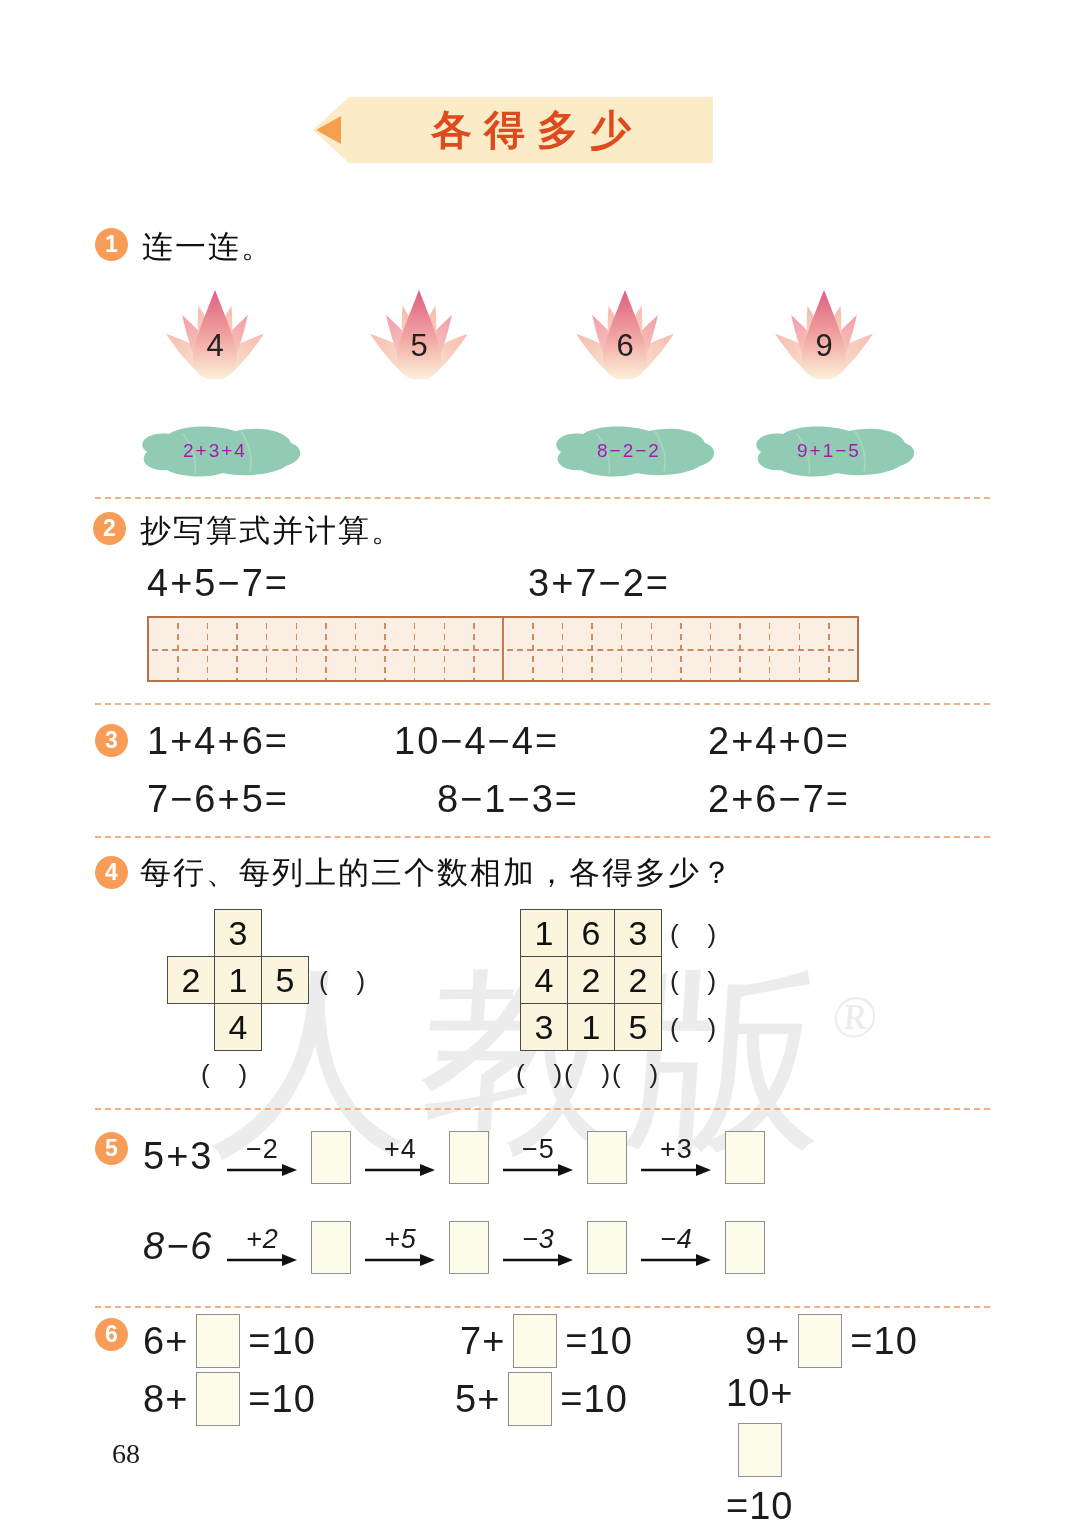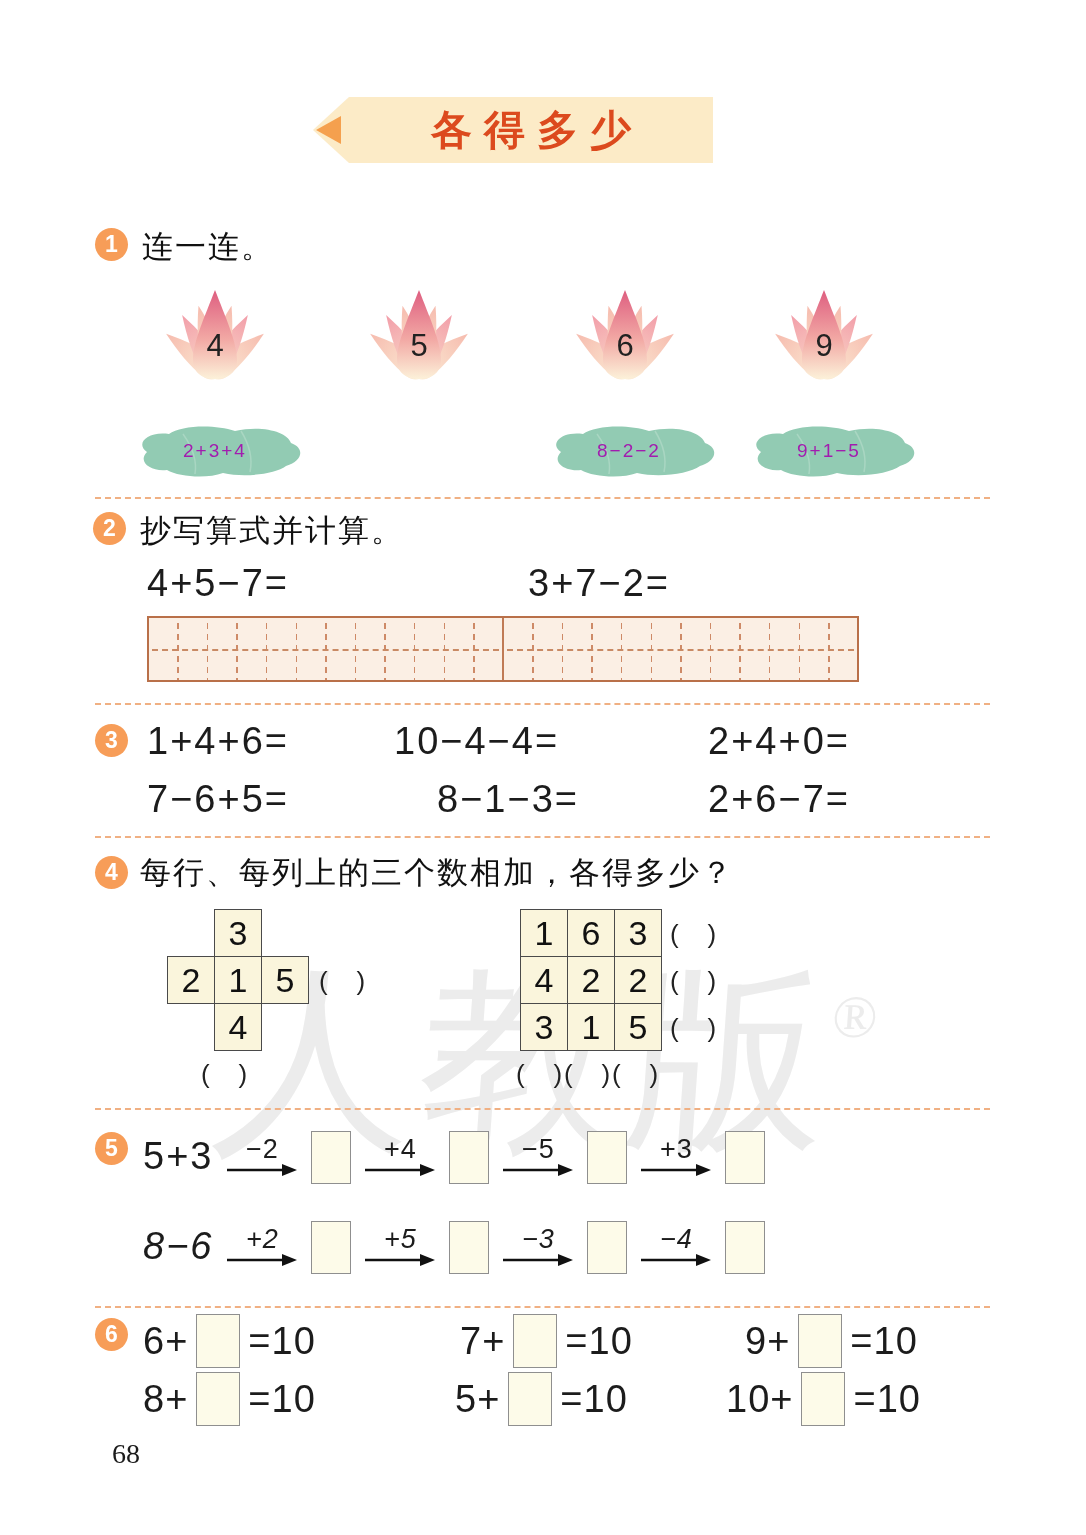--- a/index.html
+++ b/index.html
@@ -344,20 +344,20 @@
   <div class="eq6" style="left:143px; top:1372px;">
     <span>8+</span>
     <span class="fillbox"></span>
     <span>=10</span>
   </div>
   <div class="eq6" style="left:455px; top:1372px;">
     <span>5+</span>
     <span class="fillbox"></span>
     <span>=10</span>
   </div>
-  <div class="eq6" style="left:726px; top:1372px;">
+  <div class="eq6" style="left:726px; top:1372px;flex-direction:column;">
     <span>10+</span>
     <span class="fillbox"></span>
     <span>=10</span>
   </div>
 
   <div class="pagenum">68</div>
 </div>
 
 </body></html>

